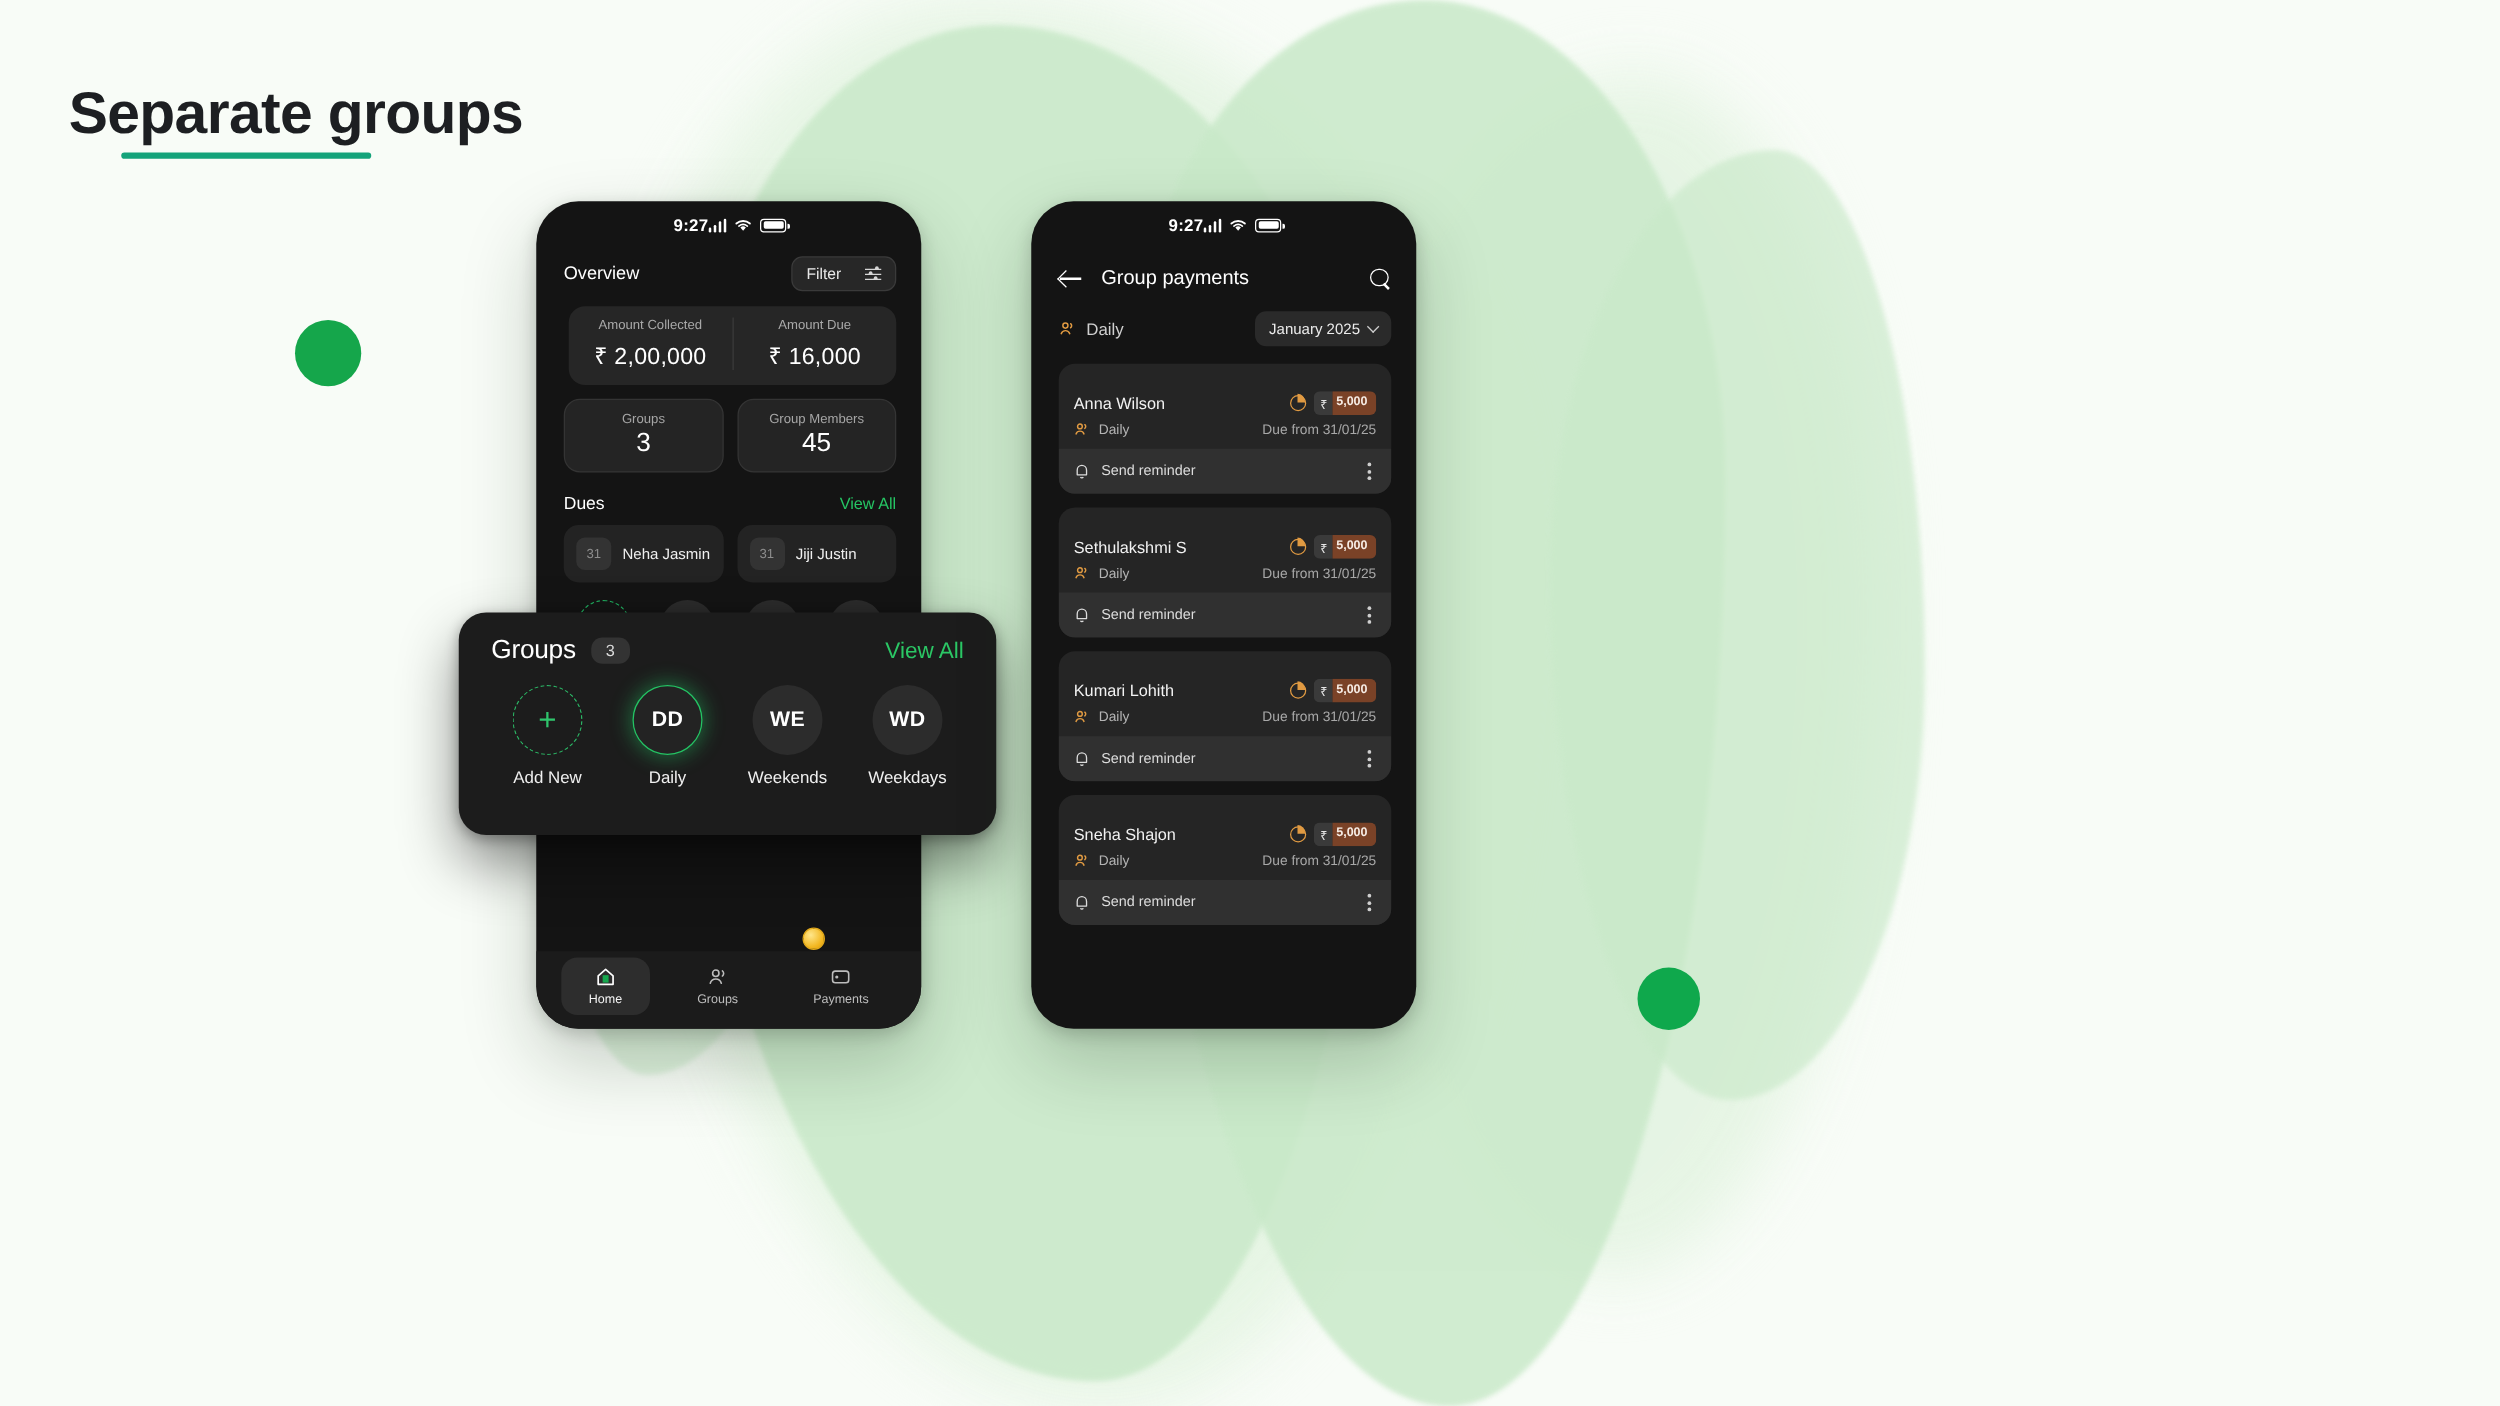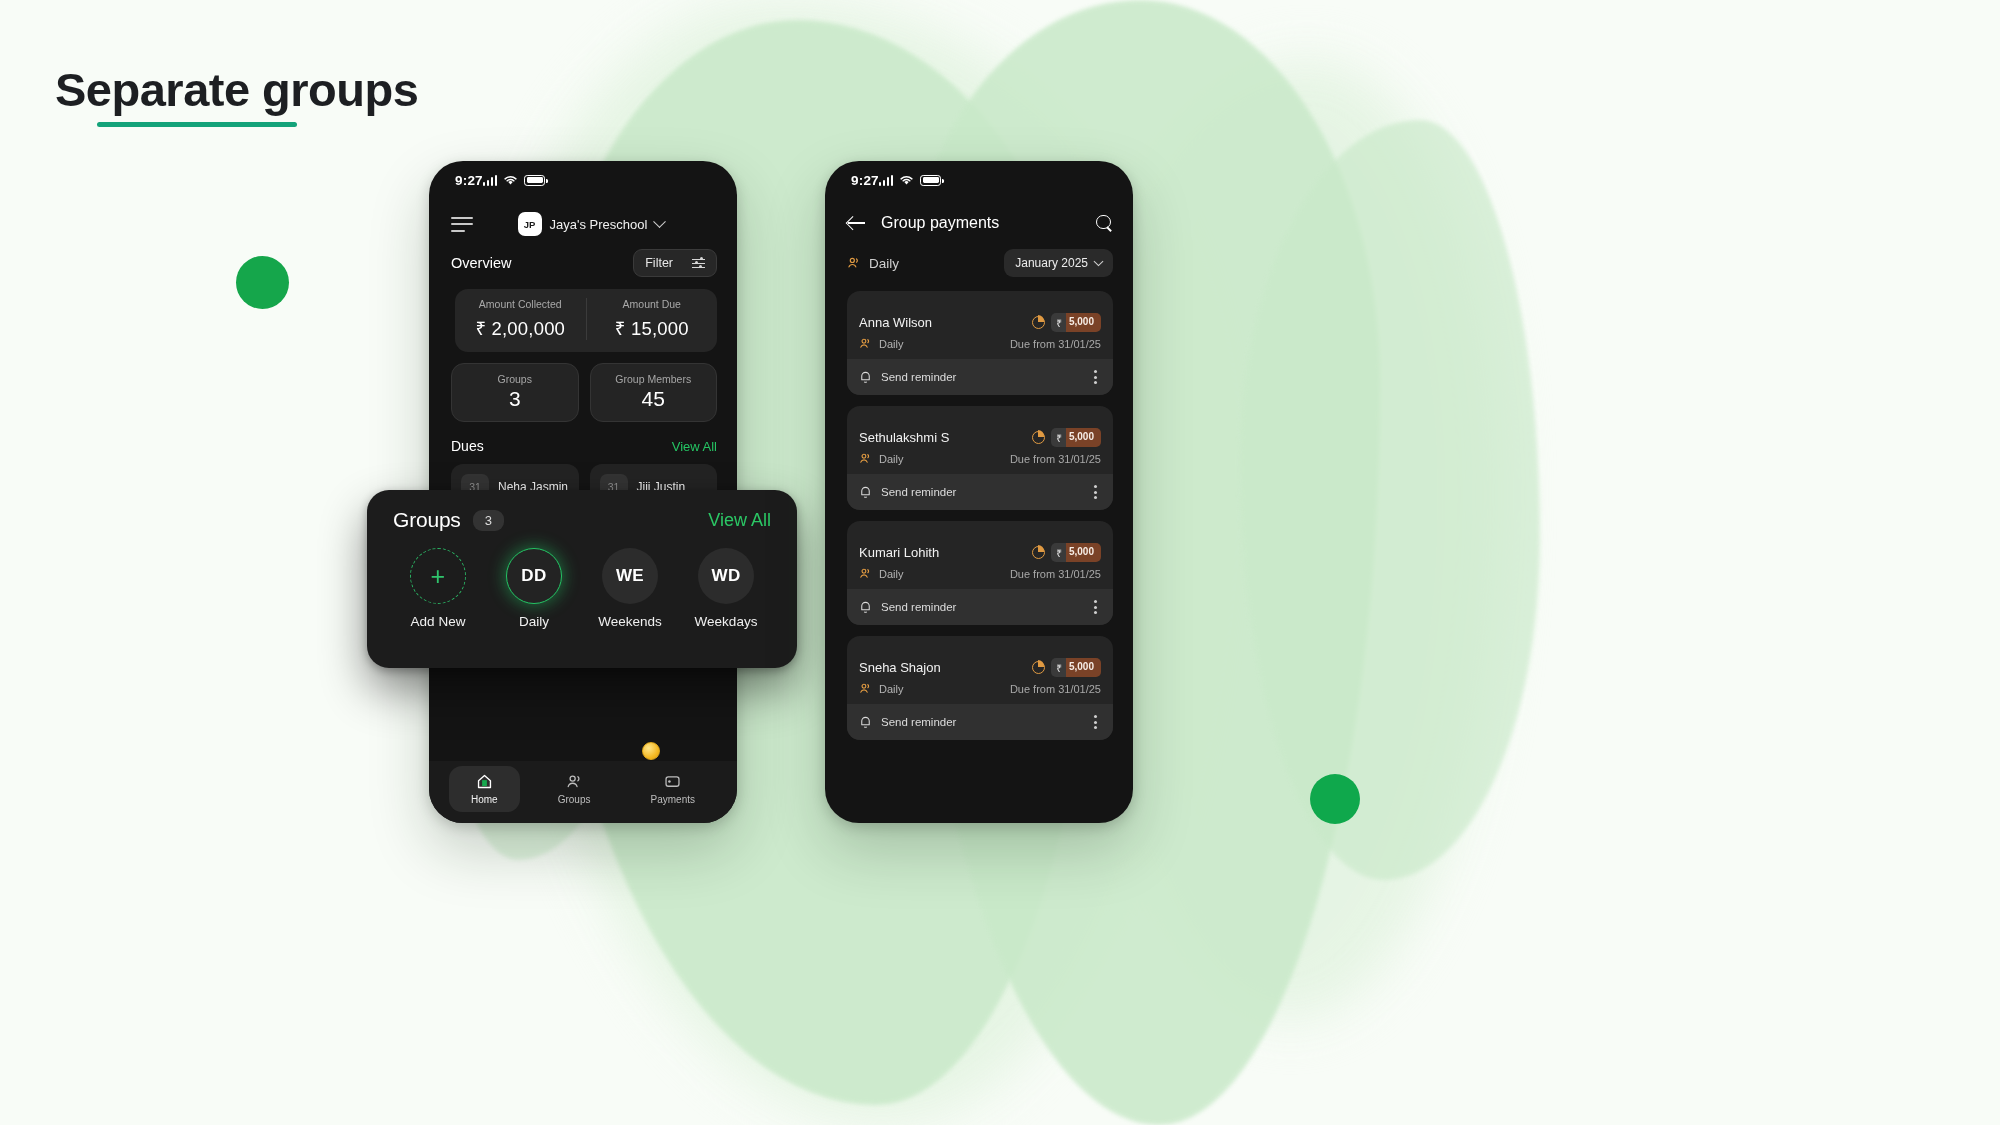--- a/index.html
+++ b/index.html
@@ -49,21 +49,21 @@
     position: absolute;
     background: #141414;
     border-radius: 34px;
     overflow: hidden;
     box-shadow: 0 26px 60px rgba(20,40,20,.22), 0 4px 14px rgba(0,0,0,.18);
   }
   .phone-left  { left: 429px; top: 161px; width: 308px; height: 662px; }
   .phone-right { left: 825px; top: 161px; width: 308px; height: 662px; }
 
   .statusbar {
-    height: 38px; display: flex; align-items: center; justify-content: flex-start;
+    height: 38px; display: flex; align-items: center; justify-content: center;
     padding: 0 24px 0 26px; color: #fff;
   }
   .sb-time { font-size: 13.5px; font-weight: 700; letter-spacing: .2px; }
   .sb-icons { display: flex; align-items: center; gap: 6px; }
   .sig { display: flex; align-items: flex-end; gap: 1.5px; height: 11px; }
   .sig i { display: block; width: 2.5px; background: #fff; border-radius: 1px; }
   .sig i:nth-child(1){height:4px} .sig i:nth-child(2){height:6px}
   .sig i:nth-child(3){height:8.5px} .sig i:nth-child(4){height:11px}
   .batt { width: 21px; height: 11px; border: 1.6px solid #fff; border-radius: 3.2px; position: relative; }
   .batt::before { content:""; position:absolute; inset:1.6px; background:#fff; border-radius:1.4px; }
@@ -253,32 +253,20 @@
           </div>
         <svg width="15" height="11" viewBox="0 0 16 12">
           <path d="M8 10.4 L10.4 7.6 A3.6 3.6 0 0 0 5.6 7.6 Z" fill="#fff"></path>
           <path d="M2.1 4.2 A9 9 0 0 1 13.9 4.2" stroke="#fff" stroke-width="1.6" fill="none" stroke-linecap="round"></path>
           <path d="M4.3 6.4 A6 6 0 0 1 11.7 6.4" stroke="#fff" stroke-width="1.5" fill="none" stroke-linecap="round"></path>
         </svg>
         <div class="batt"></div>
       </div>
     </div>
 
-    <div class="l-appbar">
-      <div class="hamburger">
-          <span></span>
-          <span></span>
-          <span></span>
-        </div>
-      <div class="org-chip">
-        <div class="org-ava">JP</div>
-        <div class="org-name">Jaya's Preschool</div>
-        <div class="chev"></div>
-      </div>
-    </div>
 
     <div class="l-row">
       <div class="sec-title">Overview</div>
       <div class="filter-btn">
         <span>Filter</span>
         <span class="slider-ico">
             <i></i>
             <i></i>
             <i></i>
             <b></b>
@@ -288,21 +276,21 @@
       </div>
     </div>
 
     <div class="amt-card">
       <div class="amt-cell">
         <div class="amt-lbl">Amount Collected</div>
         <div class="amt-val">₹ 2,00,000</div>
       </div>
       <div class="amt-cell">
         <div class="amt-lbl">Amount Due</div>
-        <div class="amt-val">₹ 15,000</div>
+        <div class="amt-val">₹ 16,000</div>
       </div>
     </div>
 
     <div class="cnt-row">
       <div class="cnt-card">
         <div class="cnt-lbl">Groups</div>
         <div class="cnt-val">3</div>
       </div>
       <div class="cnt-card">
         <div class="cnt-lbl">Group Members</div>

